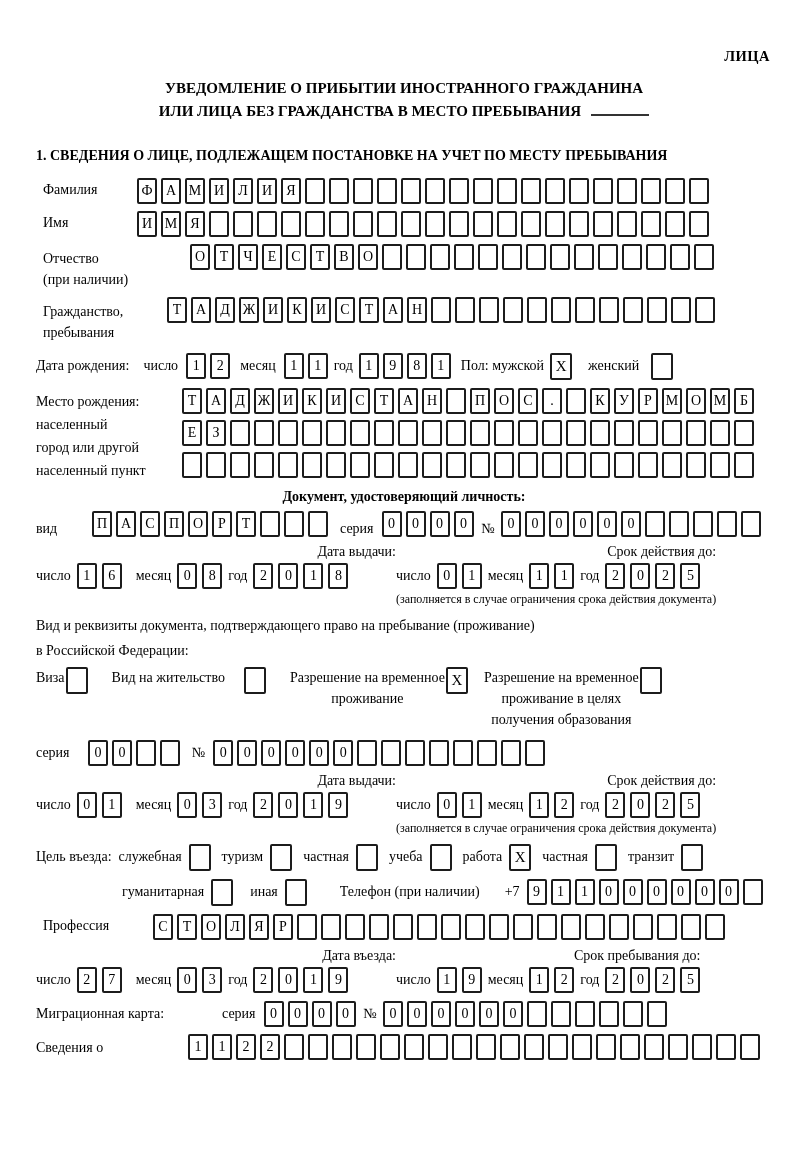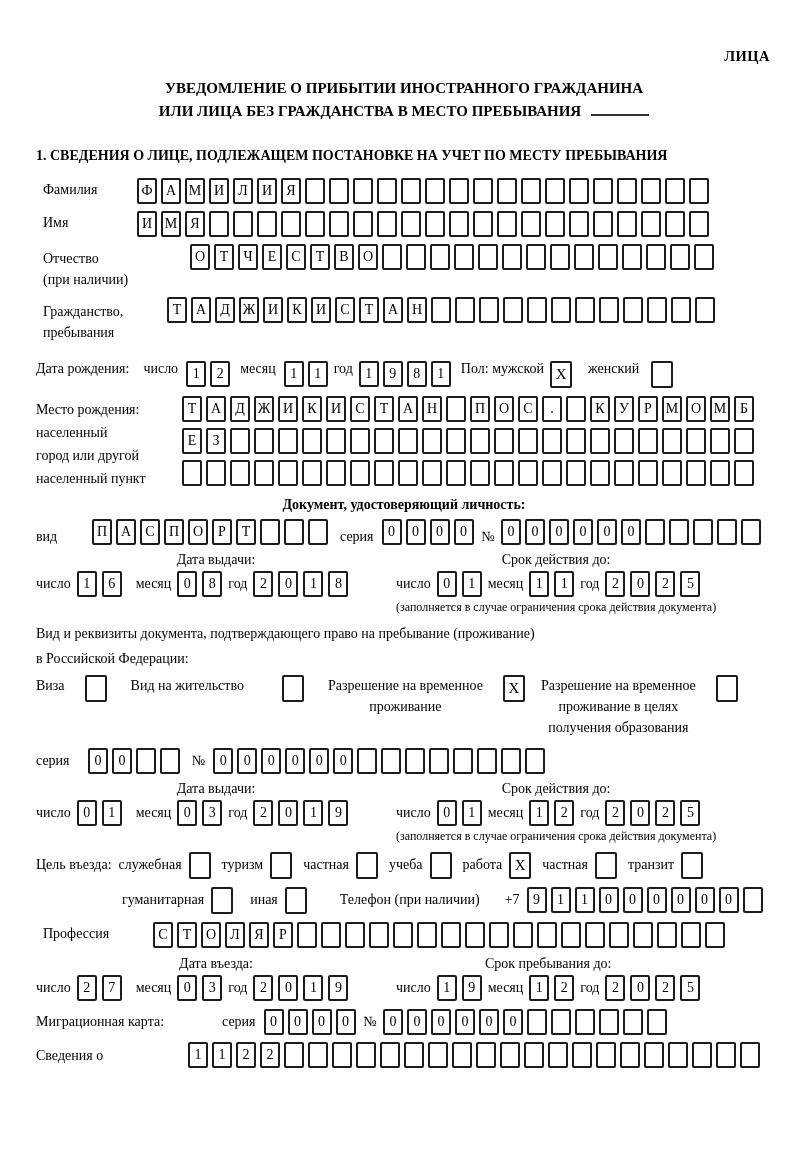--- a/index.html
+++ b/index.html
@@ -16,26 +16,26 @@
   .boxes{display:flex;gap:4px;flex-wrap:nowrap;}
   .cell{width:20px;height:26px;border:2px solid #1c1c1c;border-radius:2px;box-sizing:border-box;
         display:inline-flex;align-items:center;justify-content:center;font-size:14px;background:#fff;flex:0 0 auto;}
   .chk{width:22px;height:27px;border:2px solid #1c1c1c;border-radius:2px;box-sizing:border-box;
        display:inline-flex;align-items:center;justify-content:center;font-size:15px;flex:0 0 auto;}
   .sub{line-height:1.5;}
   .center-b{font-weight:bold;text-align:center;margin:4px 0 6px 0;}
   .dates-row{display:flex;margin:2px 0 8px 0;}
   .dcol{display:flex;flex-direction:column;}
   .dcol1{width:360px;}
-  .dtitle{text-align:center;margin-bottom:3px;}
+  .dtitle{text-align:right;margin-bottom:3px;}
   .dategrp{display:flex;align-items:center;gap:6px;}
   .dategrp .boxes{gap:5px;}
   .note{font-size:12px;margin-top:3px;white-space:nowrap;}
   .opts{display:flex;align-items:flex-start;gap:10px;margin:6px 0 10px 0;}
-  .opt{display:flex;align-items:flex-start;gap:20px;}
+  .opt{display:flex;align-items:flex-start;gap:1px;}
   .optlbl{text-align:center;line-height:1.5;}
   .purpose{display:flex;align-items:center;gap:7px;margin-bottom:8px;flex-wrap:nowrap;}
   .purpose .chk{margin-right:4px;}
   .mlcol{display:flex;flex-direction:column;gap:6px;}
   .lblcol{flex:0 0 152px;line-height:1.65;padding-top:2px;}
 </style>
 </head>
 <body>
 
 <div class="page">
@@ -167,21 +167,21 @@
         <div class="cell"></div>
         <div class="cell"></div>
         <div class="cell"></div>
         <div class="cell"></div>
         <div class="cell"></div>
         <div class="cell"></div>
         <div class="cell"></div>
       </div>
   </div>
 
-  <div class="row" style="align-items:flex-start;margin-top:18px">
+  <div class="row" style="align-items:center;margin-top:10px">
     <span>Дата рождения:</span>
     <span style="width:14px"></span>
     <span>число</span>
     <div class="boxes" style="margin:0 10px 0 8px">
         <div class="cell">1</div>
         <div class="cell">2</div>
       </div>
     <span>месяц</span>
     <div class="boxes" style="margin:0 6px 0 8px">
         <div class="cell">1</div>

